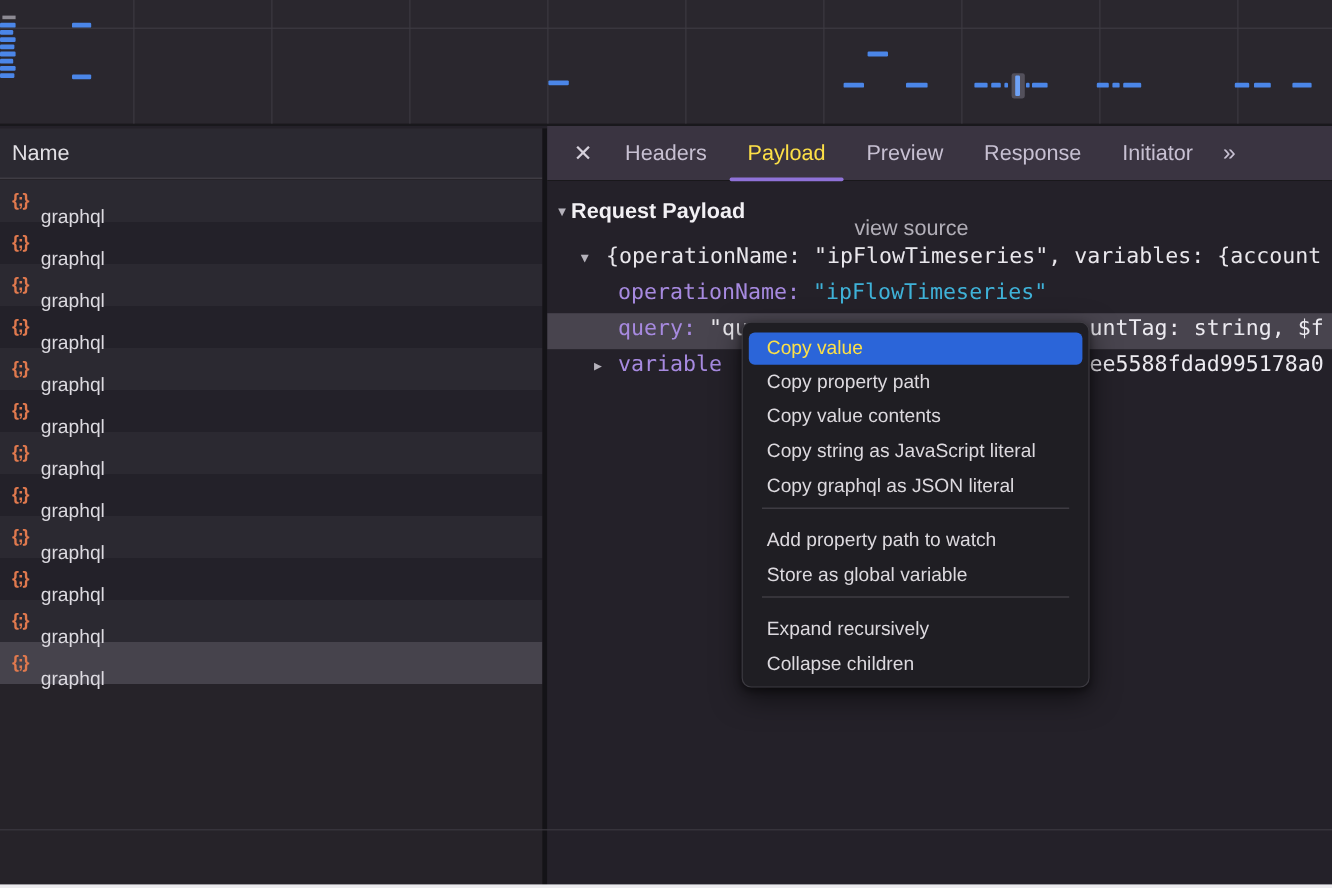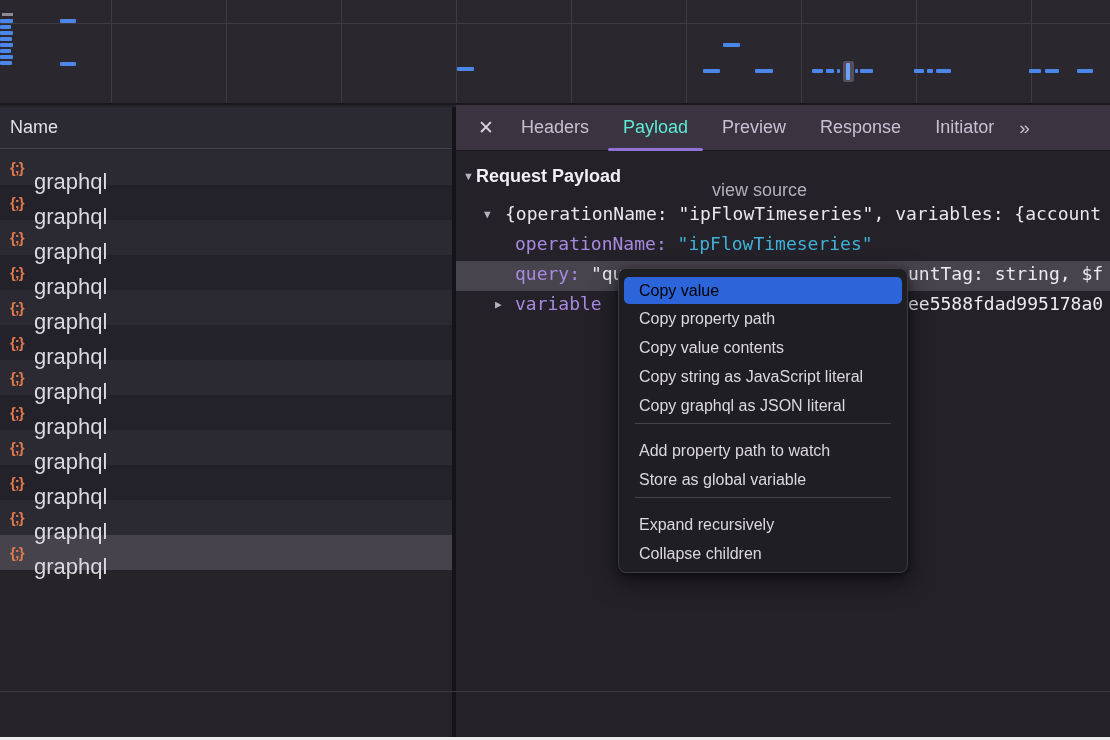--- a/index.html
+++ b/index.html
@@ -29,33 +29,33 @@
   .name-header {
     position:absolute; left:0; top:0; width:452px; height:42px; background:#2b2931;
     border-bottom:1px solid #454249; color:#e2e0e5; font-size:18px;
     display:flex; align-items:center; padding-left:10px;
   }
   .rows { position:absolute; left:0; top:43px; width:452px; }
   .req-row { height:35px; display:flex; align-items:center; padding-left:10px; background:#232129; }
   .req-row:nth-child(odd) { background:#2b2931; }
   .req-row.selected { background:#46434c !important; }
   .req-icon { color:#e0794e; font-weight:700; font-size:15px; letter-spacing:-1px; width:24px; flex:0 0 24px; }
-  .req-label { color:#dcdae0; font-size:22px;margin-top:29px; }
+  .req-label { color:#dcdae0; font-size:16px;margin-top:29px; }
   .panel-sep { position:absolute; left:452px; top:107px; width:4px; height:633px; background:#141317; }
   .footer-line { position:absolute; left:0; top:691px; width:1110px; height:1px; background:#3b3940; }
   .bottom-edge { position:absolute; left:0; top:737px; width:1110px; height:3px; background:#ecebee; }
   
   .right-panel { position:absolute; left:456px; top:107px; width:654px; height:633px; background:#242129; }
   .tab-bar {
     position:absolute; left:0; top:-2px; width:654px; height:46px; background:#3a3441;
     border-bottom:1px solid #19181b; display:flex; align-items:center;
   }
   .close-btn { color:#d6d1dc; font-size:19px; margin-left:22px; margin-right:10px; cursor:default; }
   .tab { position:relative; height:46px; display:flex; align-items:center; padding:0 17px; font-size:18px; color:#c7c0d2; }
-  .tab.active { color:#5eead4; }
+  .tab.active { color:#fde047; }
   .tab.active::after { content:""; position:absolute; left:2px; right:2px; bottom:0; height:3px; background:#8f72d8; border-radius:2px; }
   .tab-overflow { color:#c7c0d2; font-size:19px; letter-spacing:-2px; margin-left:8px; }
   
   .payload { position:absolute; left:0; top:44px; width:654px; height:540px; overflow:hidden; }
   .section-row { position:absolute; left:0; top:12px; width:654px; height:30px; }
   .tri { color:#b5b2bb; font-size:11px; }
   .section-title { position:absolute; left:7px; top:3px; color:#f2f0f4; font-size:18px; font-weight:700; }
   .section-title .tri { position:relative; top:-2px; margin-right:2px; }
   .view-source { position:absolute; left:256px; top:4px; color:#b2afb8; font-size:18px;margin-top:13px; }
   .tree-row { position:absolute; left:0; width:654px; height:30px; font-family:"DejaVu Sans Mono", monospace; font-size:18px; color:#e9e7ec; white-space:nowrap; overflow:hidden; }
@@ -67,21 +67,21 @@
   .frag { position:absolute; left:452px; top:2px; color:#eceaf0; }
   .tree-text { position:absolute; top:2px; }
   
   .ctx-menu {
     position:absolute; left:618px; top:268px; width:290px;
     background:#1f1e23; border:1px solid #3d3b42; border-radius:8px;
     box-shadow:0 8px 24px rgba(0,0,0,.55), 0 2px 6px rgba(0,0,0,.4);
     padding:8px 0 4px 0; z-index:50;
   }
   .ctx-item { height:29px; display:flex; align-items:center; padding-left:20px; font-size:16px; color:#dcd9de; }
-  .ctx-item.highlighted { height:27px; margin:0 5px; padding-left:15px; background:#2b65d9; border-radius:5px; color:#000000; }
+  .ctx-item.highlighted { height:27px; margin:0 5px; padding-left:15px; background:#2b65d9; border-radius:5px; color:#fde047; }
   .ctx-sep { height:1px; background:#46444b; margin:3px 16px 12px 16px; }
 </style>
 </head>
 <body>
 
 <div class="screen">
 
   <div class="overview">
     <div class="ov-grid"></div>
     <div class="ov-hline"></div>

